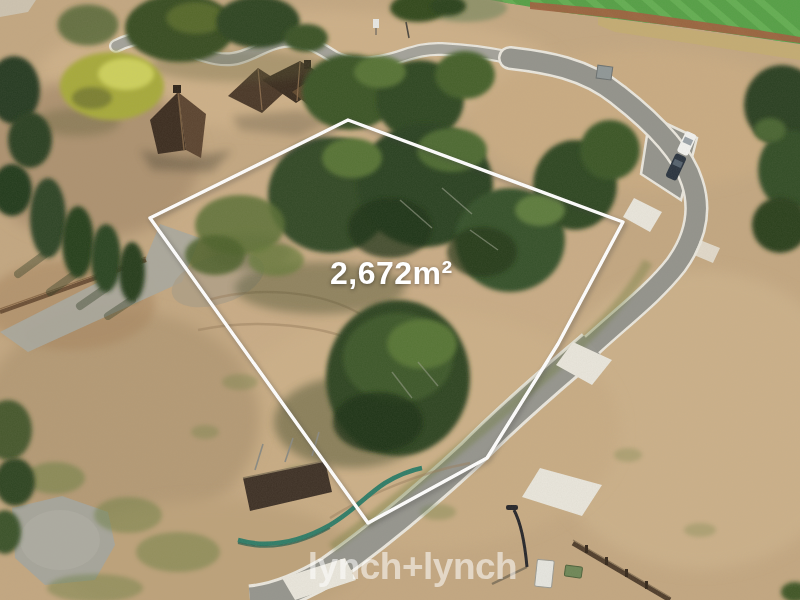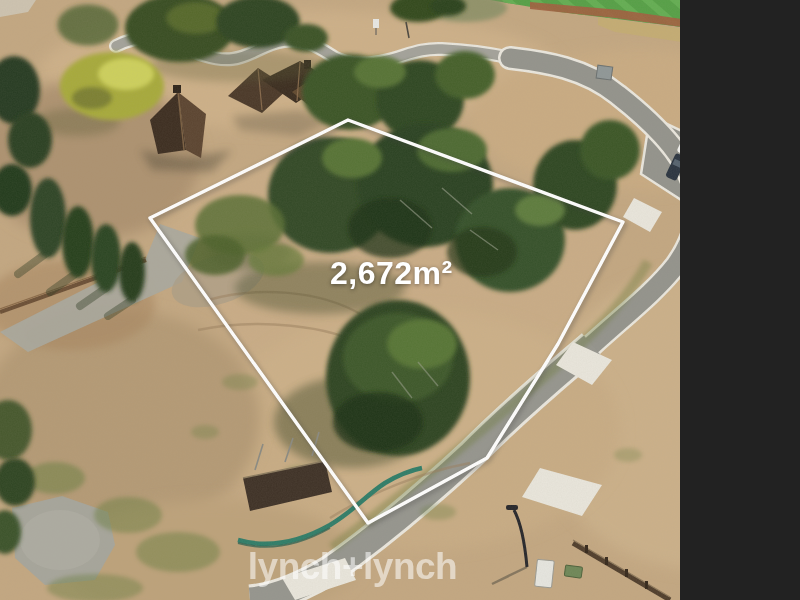--- a/index.html
+++ b/index.html
@@ -1,17 +1,17 @@
 <!DOCTYPE html>
 <html><head>
 <meta charset="utf-8">
 <style>
   html,body{margin:0;padding:0;background:#222;}
   #stage{
-    position:relative;width:680px;height:600px;overflow:hidden;
+    position:relative;width:800px;height:600px;overflow:hidden;
     font-family:"Liberation Sans",sans-serif;
     background:#c3a781;
   }
   #stage svg{position:absolute;left:0;top:0;display:block;}
   .overlay-text{
     position:absolute;color:#fff;font-weight:bold;line-height:1;
     font-family:"Liberation Sans",sans-serif;white-space:nowrap;
     pointer-events:none;
   }
   #area-label{

